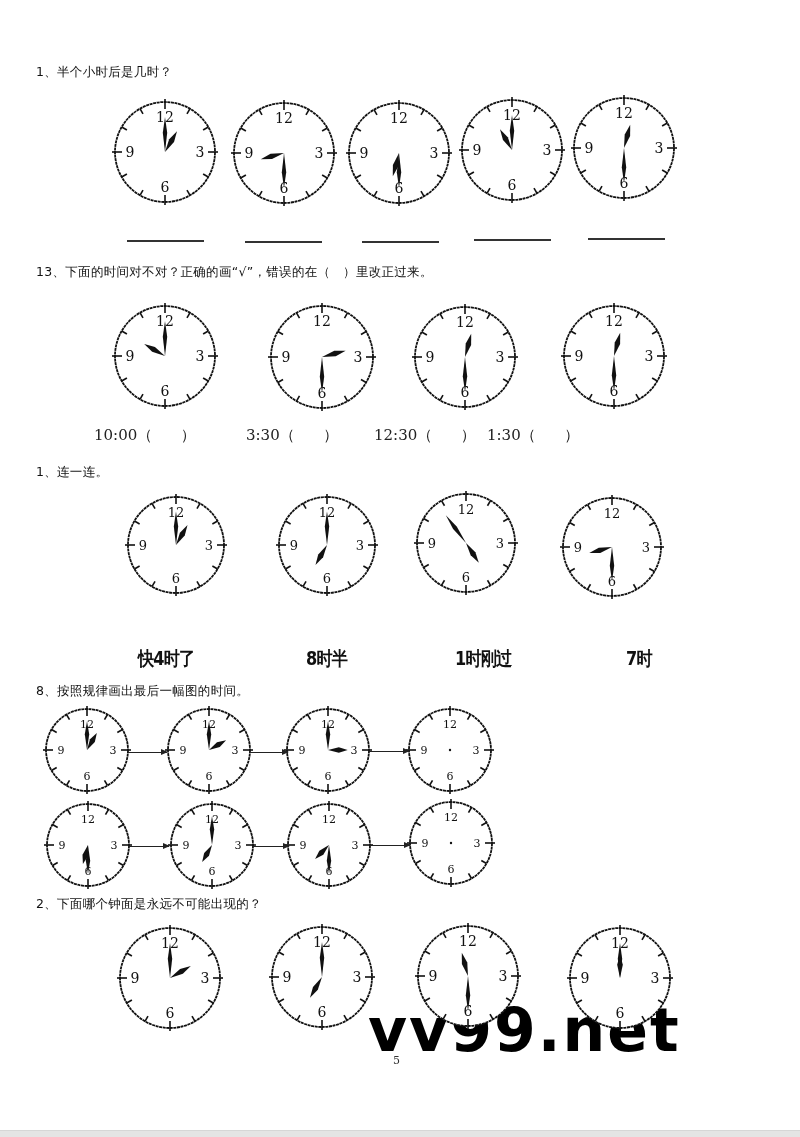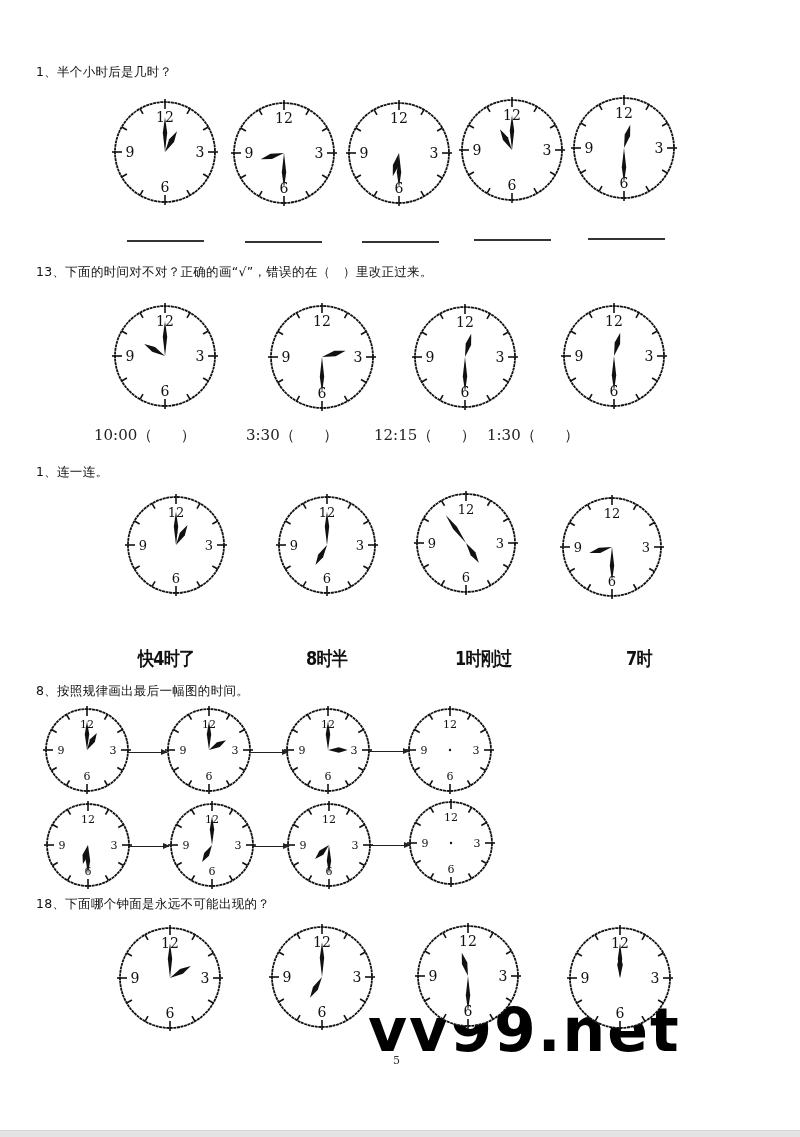--- a/index.html
+++ b/index.html
@@ -217,21 +217,21 @@
           <line x1="30.99999999999998" y1="14.894882233484708" x2="27.99999999999998" y2="9.698729810778083" stroke="#111" stroke-width="1.6"></line>
           <text x="53" y="23.04" font-size="14" text-anchor="middle" font-family="DejaVu Serif, serif" fill="#111">12</text>
           <text x="88" y="58.04" font-size="14" text-anchor="middle" font-family="DejaVu Serif, serif" fill="#111">3</text>
           <text x="53.00000000000001" y="93.04" font-size="14" text-anchor="middle" font-family="DejaVu Serif, serif" fill="#111">6</text>
           <text x="18" y="58.040000000000006" font-size="14" text-anchor="middle" font-family="DejaVu Serif, serif" fill="#111">9</text>
           <polygon points="53,53 59.12100370896266,40.97447241927136 59.2116570824605,29.81778016906236 53.71181908174388,39.52508576669724" fill="#111"></polygon>
           <polygon points="53,53 50.80000000000001,72.25 53.00000000000002,88 55.20000000000002,72.25" fill="#111"></polygon>
         </svg></div>
       <div class="label" style="left: 94px; top: 426px; text-align: right;">10:00（      ）</div>
       <div class="label" style="left: 246px; top: 426px;">3:30（      ）</div>
-      <div class="label" style="left: 374px; top: 426px;">12:15（      ）</div>
+      <div class="label" style="left: 374px; top: 426px;">12:30（      ）</div>
       <div class="label" style="left: 487px; top: 426px;">1:30（      ）</div>
     </div>
 
   <div class="q" style="top:464px">1、连一连。</div>
   <div id="q11">
       <div class="clock" style="left: 125px; top: 494px;"><svg width="102" height="102" viewBox="0 0 102 102">
     <circle cx="51" cy="51" r="48" fill="#fff" stroke="#111" stroke-width="1.8" stroke-dasharray="3 0.6"></circle>
     <line x1="51" y1="10" x2="51" y2="0" stroke="#111" stroke-width="1.6"></line>
           <line x1="72" y1="14.626933041053576" x2="75" y2="9.430780618346944" stroke="#111" stroke-width="1.6"></line>
           <line x1="87.37306695894642" y1="29.999999999999996" x2="92.56921938165306" y2="26.999999999999993" stroke="#111" stroke-width="1.6"></line>
@@ -489,21 +489,21 @@
           <circle cx="44" cy="44" r="1.2" fill="#111"></circle>
         </svg></div>
       <div class="arrow" style="left: 128px; top: 752px; width: 39px;"></div>
       <div class="arrow" style="left: 250px; top: 752px; width: 38px;"></div>
       <div class="arrow" style="left: 369px; top: 751px; width: 40px;"></div>
       <div class="arrow" style="left: 129px; top: 846px; width: 40px;"></div>
       <div class="arrow" style="left: 253px; top: 846px; width: 36px;"></div>
       <div class="arrow" style="left: 370px; top: 845px; width: 40px;"></div>
     </div>
 
-  <div class="q" style="top:896px">18、下面哪个钟面是永远不可能出现的？</div>
+  <div class="q" style="top:896px">2、下面哪个钟面是永远不可能出现的？</div>
   <div id="q13">
       <div class="clock" style="left: 117px; top: 925px;"><svg width="106" height="106" viewBox="0 0 106 106">
     <circle cx="53" cy="53" r="50" fill="#fff" stroke="#111" stroke-width="1.8" stroke-dasharray="3 0.6"></circle>
     <line x1="53" y1="10" x2="53" y2="0" stroke="#111" stroke-width="1.6"></line>
           <line x1="75" y1="14.894882233484694" x2="78" y2="9.698729810778062" stroke="#111" stroke-width="1.6"></line>
           <line x1="91.10511776651529" y1="30.999999999999996" x2="96.30127018922192" y2="27.999999999999993" stroke="#111" stroke-width="1.6"></line>
           <line x1="96" y1="53" x2="106" y2="53" stroke="#111" stroke-width="1.6"></line>
           <line x1="91.1051177665153" y1="74.99999999999999" x2="96.30127018922194" y2="77.99999999999999" stroke="#111" stroke-width="1.6"></line>
           <line x1="75" y1="91.1051177665153" x2="78" y2="96.30127018922194" stroke="#111" stroke-width="1.6"></line>
           <line x1="53.00000000000001" y1="96" x2="53.00000000000001" y2="106" stroke="#111" stroke-width="1.6"></line>

